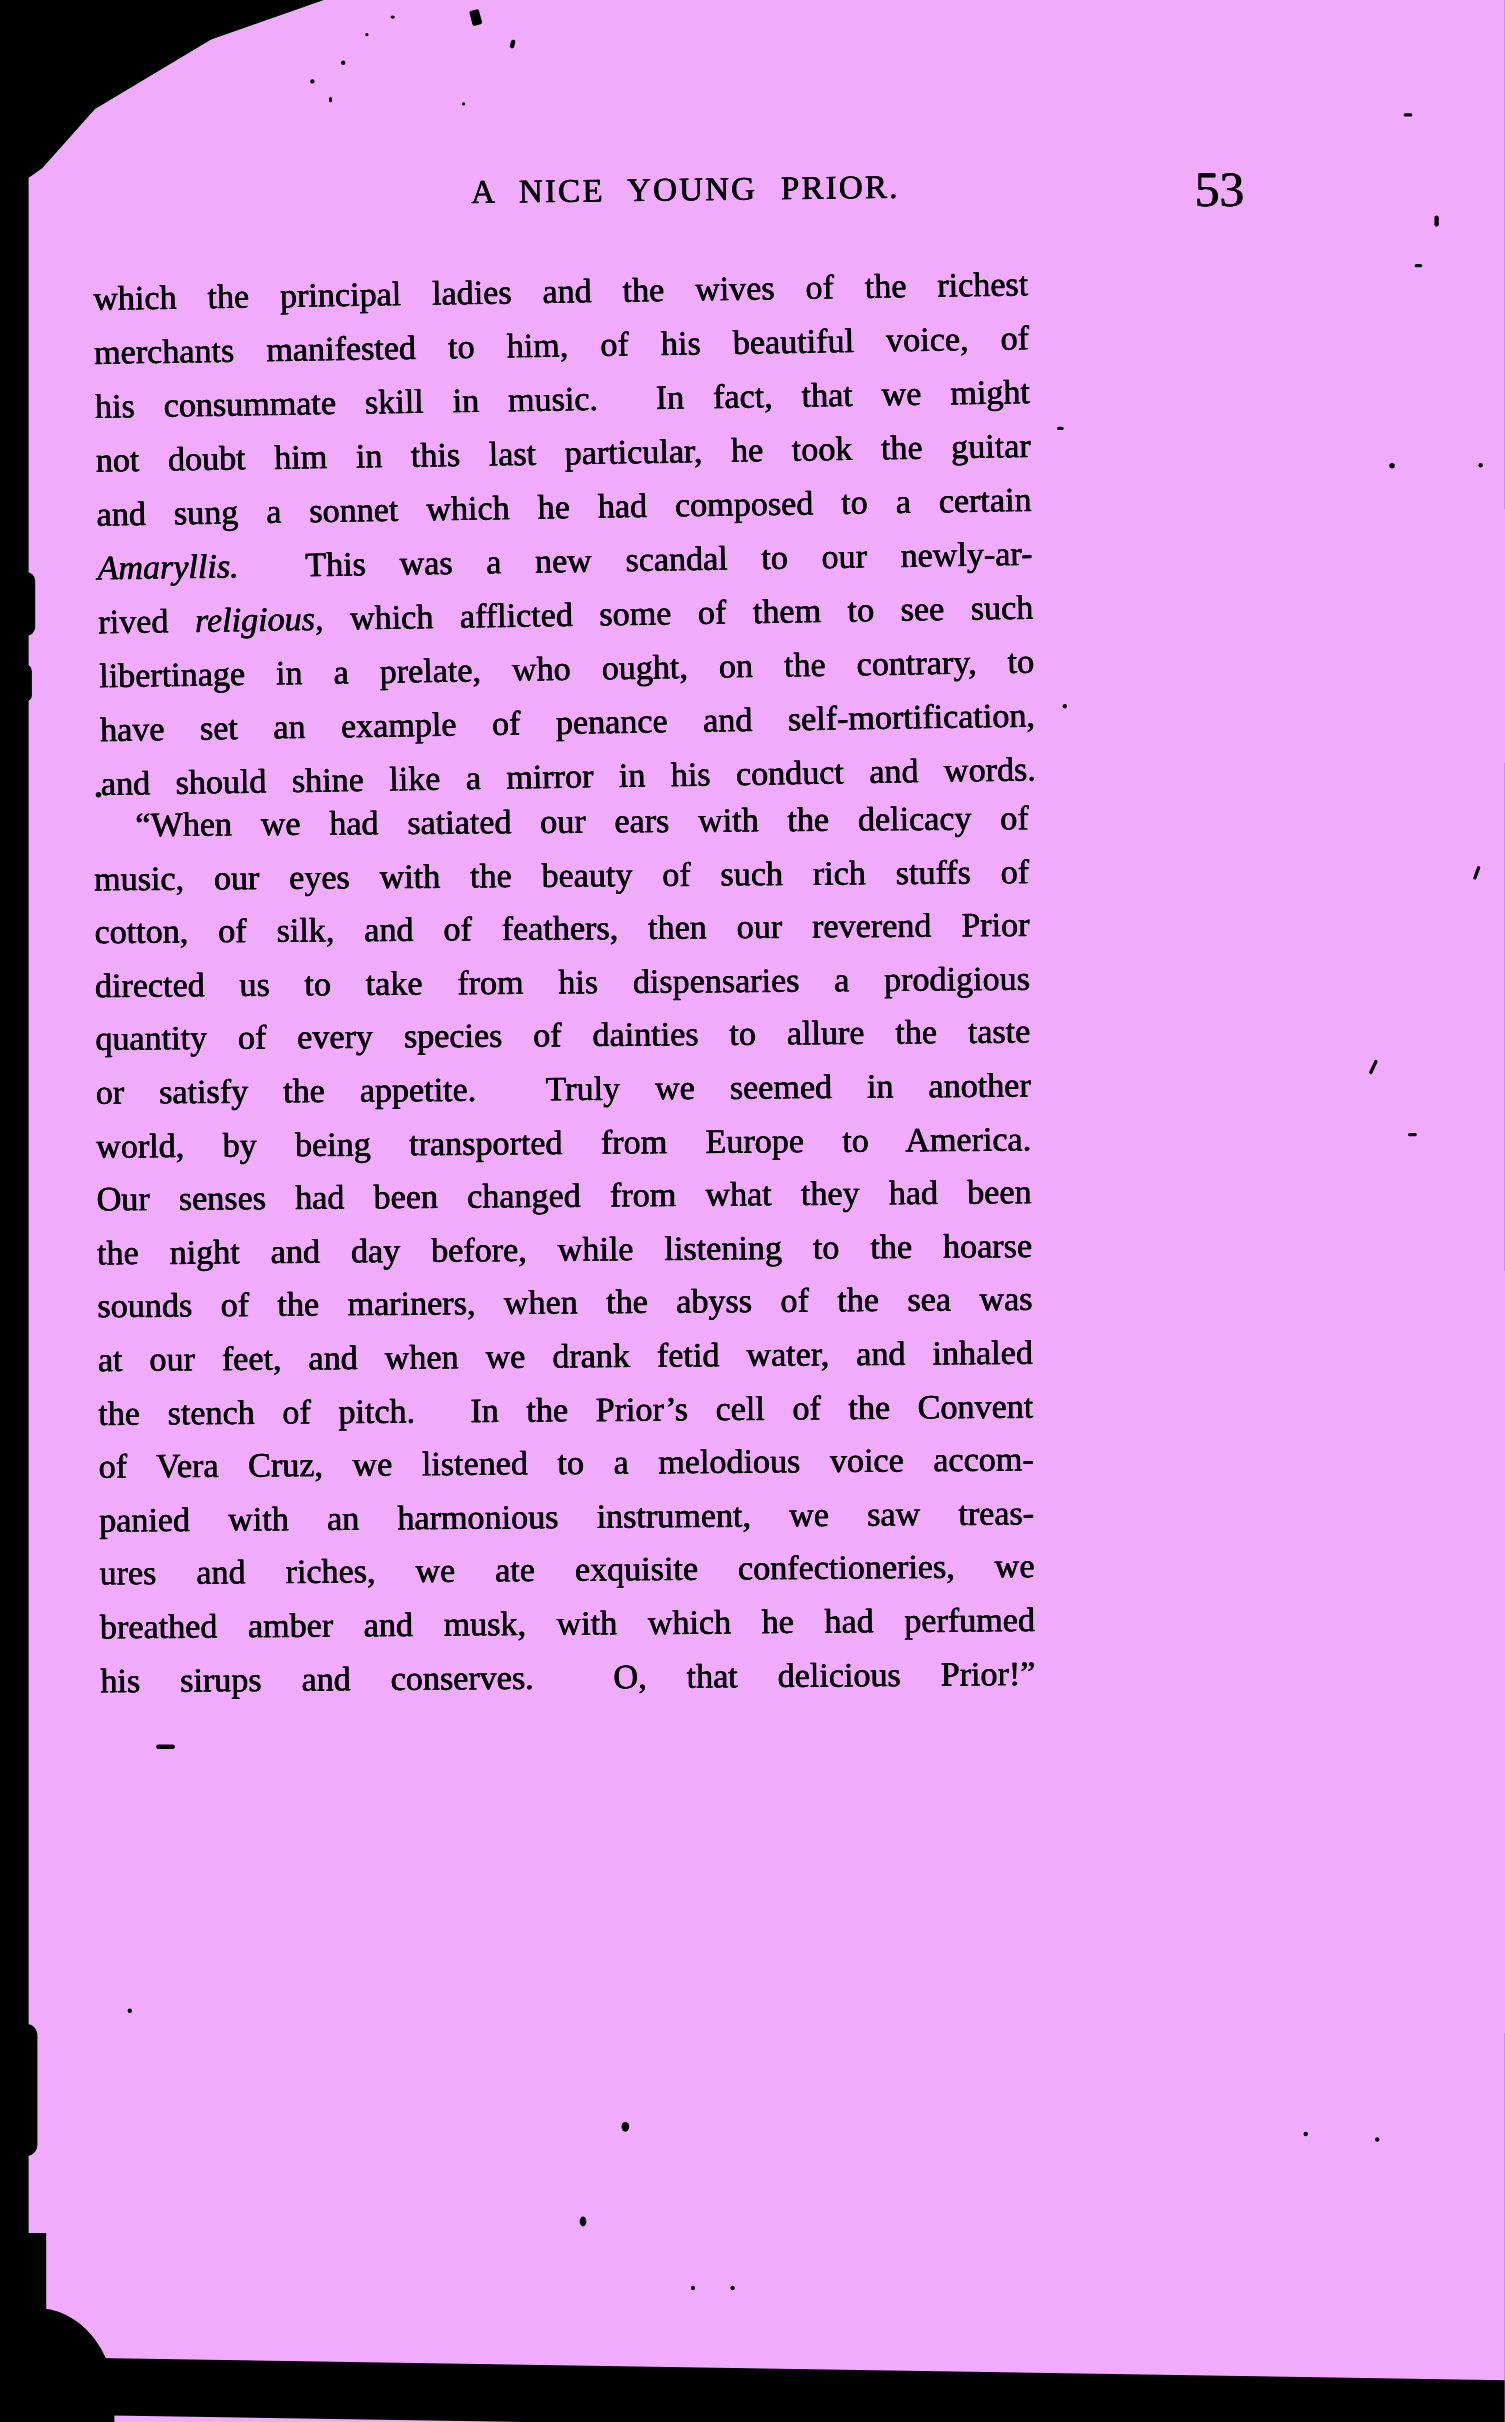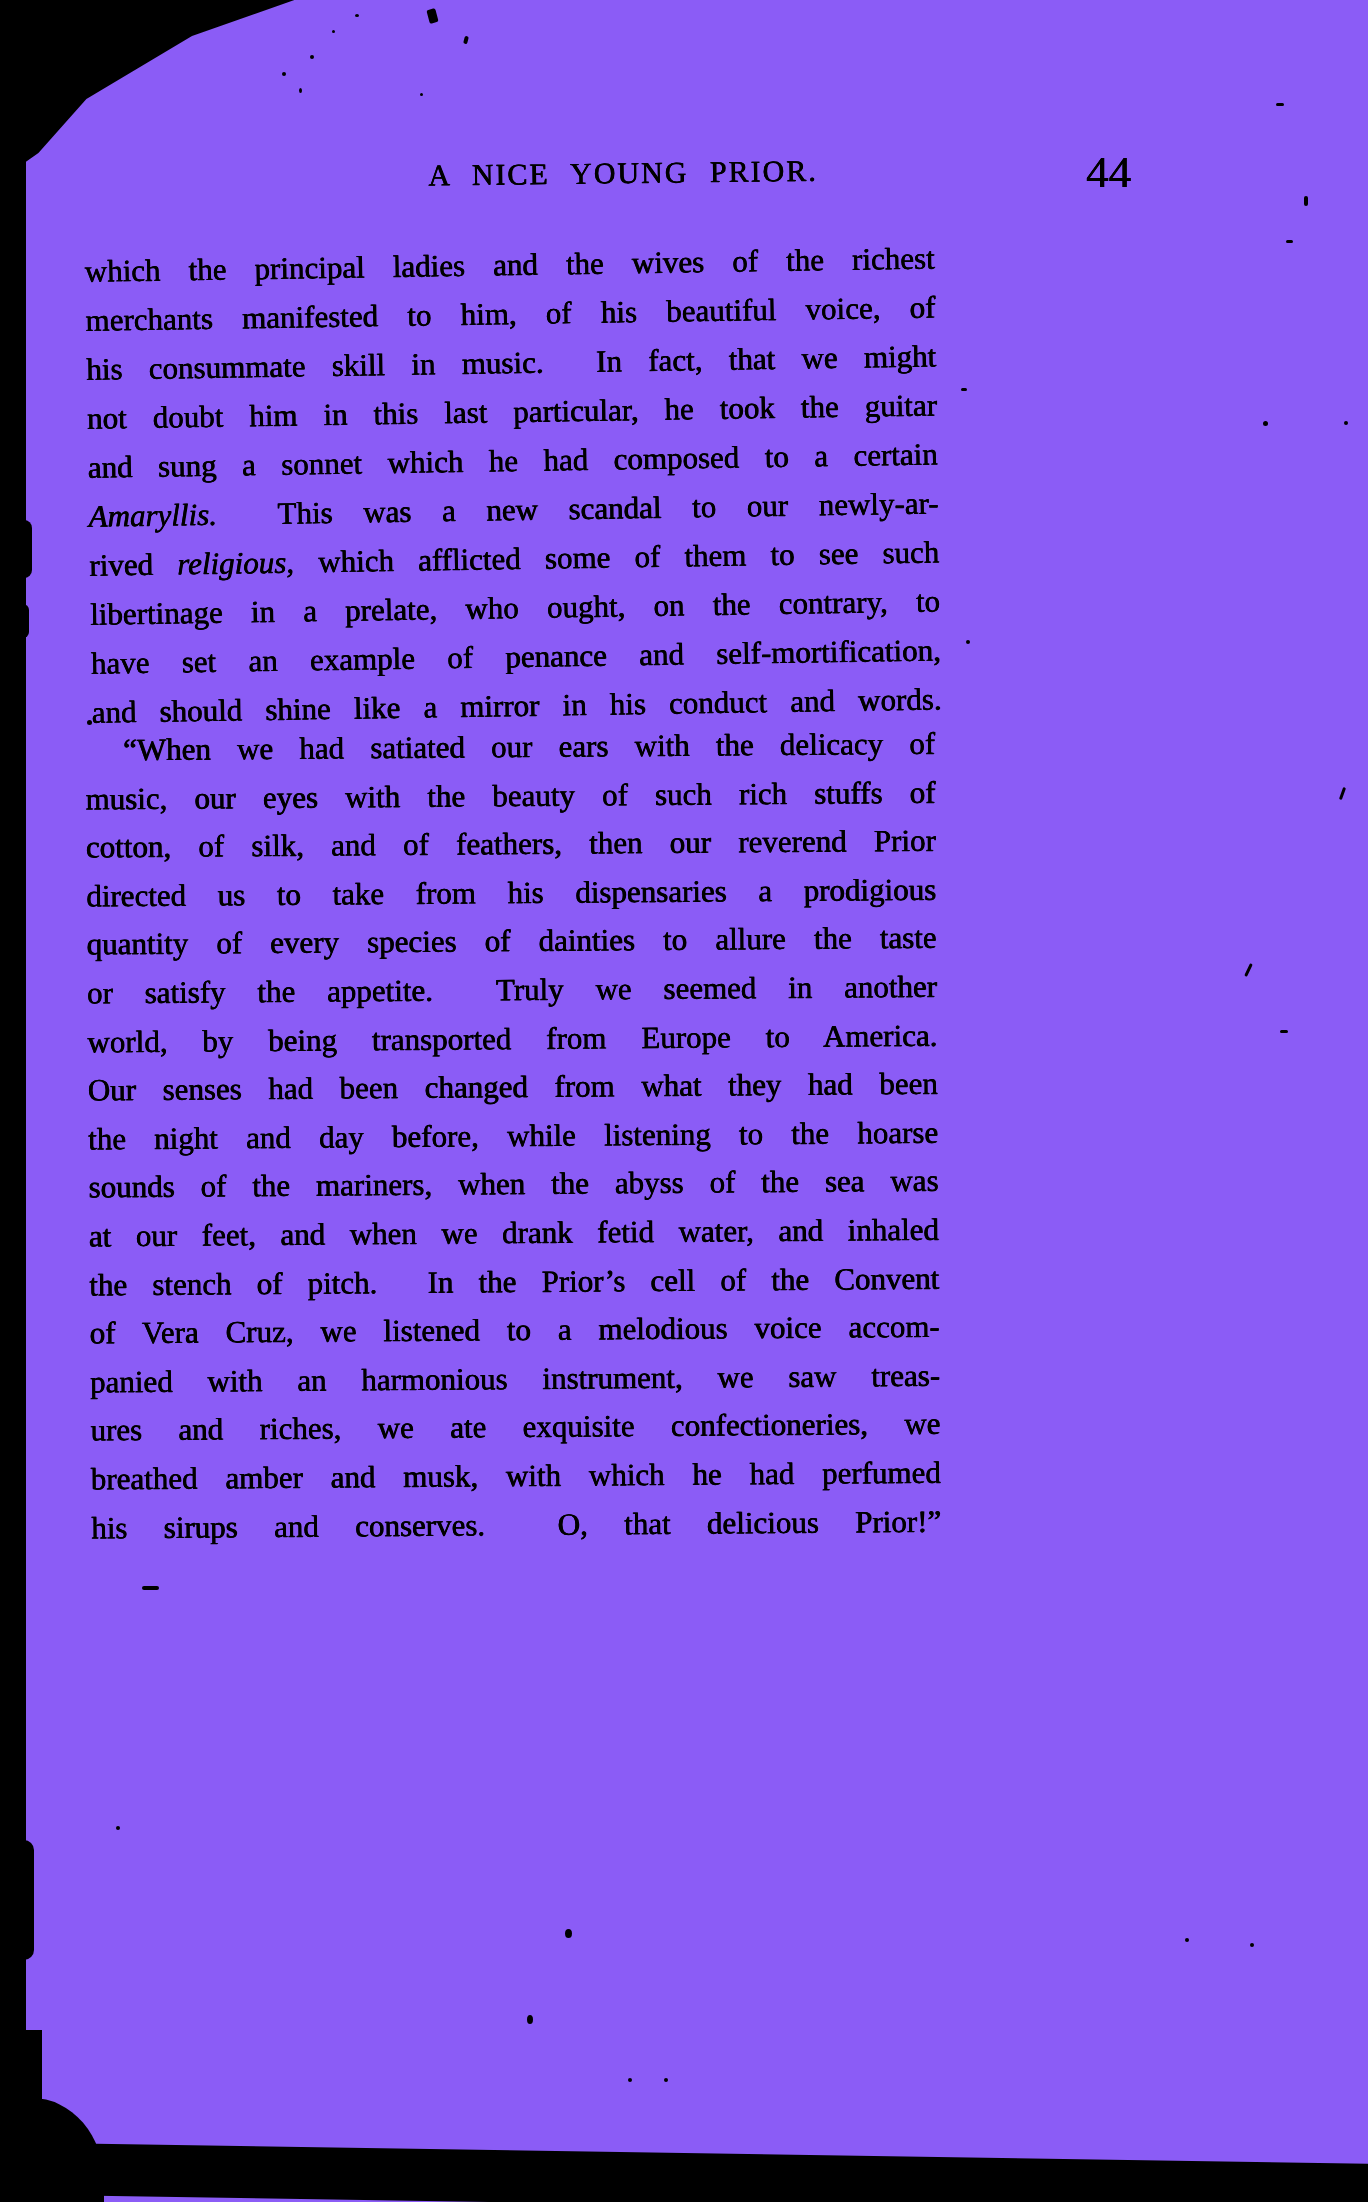--- a/index.html
+++ b/index.html
@@ -62,21 +62,21 @@
   .band-bottom {
     left: -20px; top: 2142px; width: 1420px; height: 52px;
     transform: rotate(0.9deg); transform-origin: 0 50%;
   }
   .speck { position: absolute; background: #000; border-radius: 50%; }
   .tick  { position: absolute; background: #000; border-radius: 2px; }
 </style>
 </head>
 <body>
 
-<div class="page" style="background: #8b5cf6; color: rgb(0, 0, 0);">
+<div class="page" style="background: #f0abfc; color: rgb(0, 0, 0);">
 
   <div class="art edge-left"></div>
   <div class="art edge-bump1"></div>
   <div class="art edge-bump2"></div>
   <div class="art edge-bump3"></div>
   <div class="art corner-tl"></div>
   <div class="art corner-bl-fill"></div>
   <div class="art corner-bl-curve"></div>
   <div class="art band-bottom"></div>
 
@@ -102,21 +102,21 @@
   <div class="speck" style="left:116px;  top:1826px; width:4px; height:4px;"></div>
   <div class="tick" style="left:142px;  top:1586px; width:17px; height:4px;"></div>
   <div class="speck" style="left:565px;  top:1929px; width:7px; height:9px;"></div>
   <div class="speck" style="left:527px;  top:2015px; width:6px; height:9px;"></div>
   <div class="speck" style="left:628px;  top:2078px; width:4px; height:4px;"></div>
   <div class="speck" style="left:664px;  top:2078px; width:4px; height:4px;"></div>
   <div class="speck" style="left:1185px; top:1938px; width:4px; height:4px;"></div>
   <div class="speck" style="left:1250px; top:1943px; width:4px; height:4px;"></div>
 
   <div class="header-title">A NICE YOUNG PRIOR.</div>
-  <div class="page-number">44</div>
+  <div class="page-number">53</div>
 
   <div class="para para-1">
       <div class="text-line"><span>which the principal ladies and the wives of the richest</span></div>
       <div class="text-line"><span>merchants manifested to him, of his beautiful voice, of</span></div>
       <div class="text-line"><span>his consummate skill in music.  In fact, that we might</span></div>
       <div class="text-line"><span>not doubt him in this last particular, he took the guitar</span></div>
       <div class="text-line"><span>and sung a sonnet which he had composed to a certain</span></div>
       <div class="text-line"><i>Amaryllis.</i><span>  This was a new scandal to our newly-ar-</span></div>
       <div class="text-line"><span>rived </span><i>religious,</i><span> which afflicted some of them to see such</span></div>
       <div class="text-line"><span>libertinage in a prelate, who ought, on the contrary, to</span></div>

